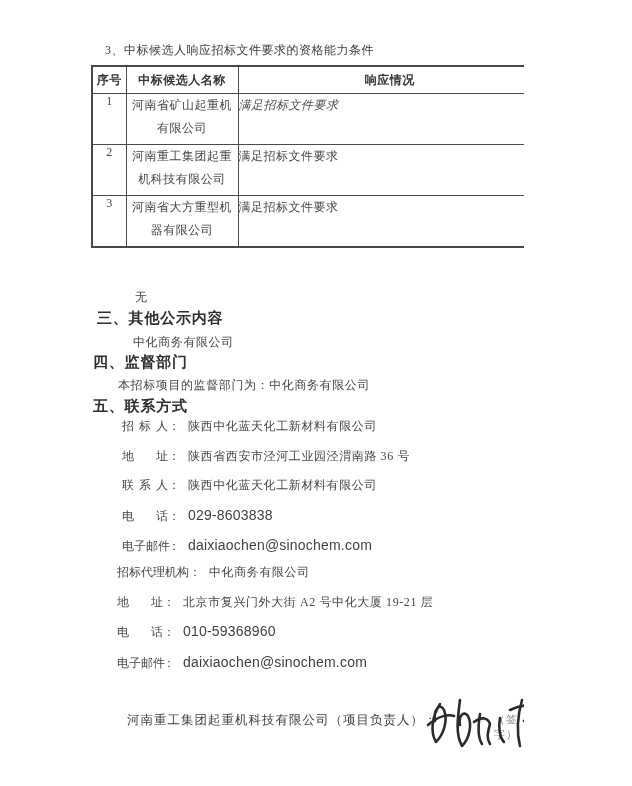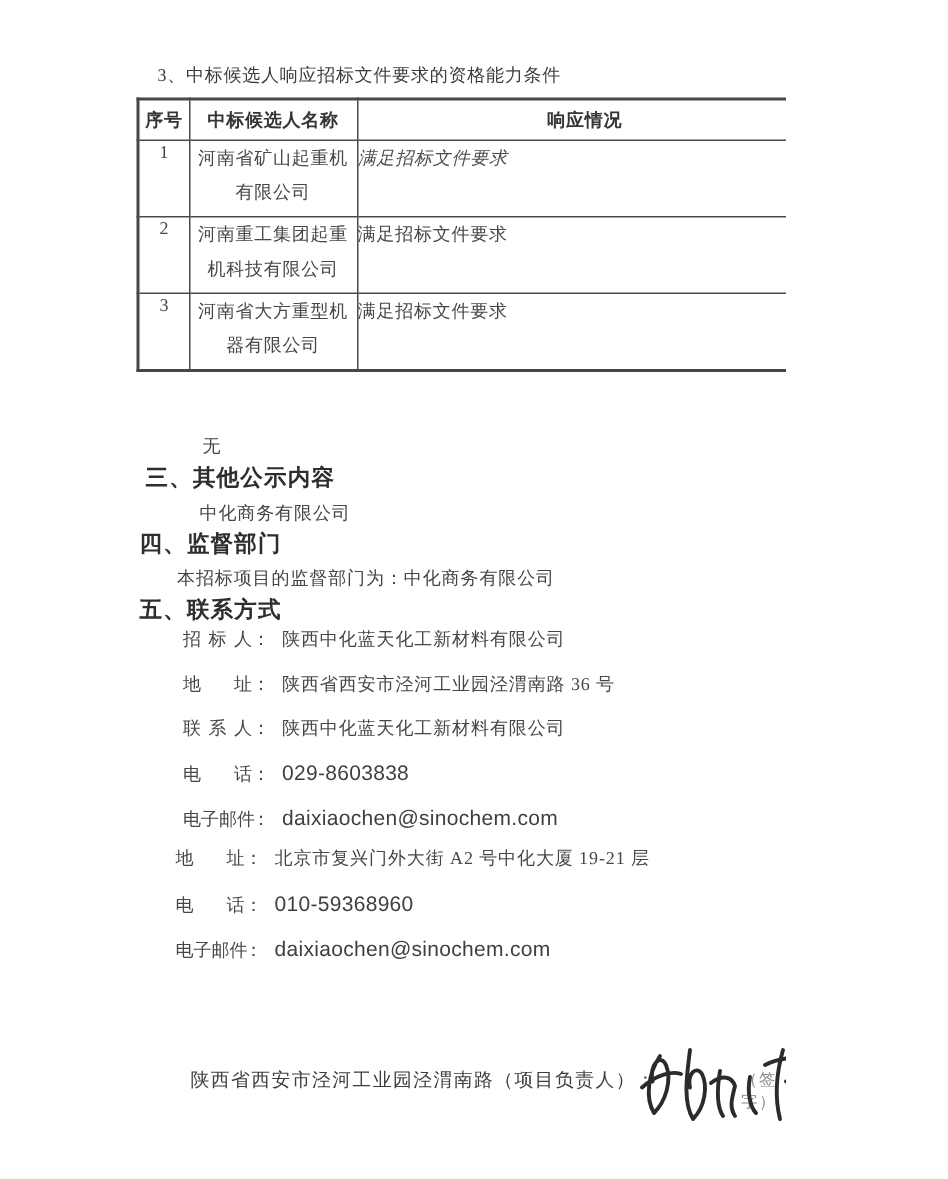--- a/index.html
+++ b/index.html
@@ -131,31 +131,34 @@
     <div class="crow">
       <span class="lbl">电话</span><span class="colon">：</span><span class="val latin">029-8603838</span>
     </div>
     <div class="crow">
       <span class="lbl">电子邮件</span><span class="colon">：</span><span class="val latin">daixiaochen@sinochem.com</span>
     </div>
   </div>
 
   <div class="abs" style="left:117px; top:564px;">
     <div class="crow">
+      <span class="lbl-wide">招标代理机构</span><span class="colon">：</span><span class="val">中化商务有限公司</span>
+    </div>
+    <div class="crow">
       <span class="lbl">地址</span><span class="colon">：</span><span class="val">北京市复兴门外大街 A2 号中化大厦 19-21 层</span>
     </div>
     <div class="crow">
       <span class="lbl">电话</span><span class="colon">：</span><span class="val latin">010-59368960</span>
     </div>
     <div class="crow">
       <span class="lbl">电子邮件</span><span class="colon">：</span><span class="val latin">daixiaochen@sinochem.com</span>
     </div>
   </div>
 
-  <div class="abs sigline" style="left:127px; top:712px;">陕西省西安市泾河工业园泾渭南路（项目负责人）：</div>
+  <div class="abs sigline" style="left:127px; top:712px;">河南重工集团起重机科技有限公司（项目负责人）：</div>
   <div class="abs signote" style="left:494px; top:712px;">（签字）</div>
   <svg class="sig abs" style="left:424px; top:694px;" width="128" height="58" viewBox="0 0 128 58" aria-hidden="true">
     <path d="M16,10 C8,22 6,38 12,48 C20,40 24,26 20,16 C16,8 9,16 11,27"></path>
     <path d="M4,31 C14,22 24,20 30,22"></path>
     <path d="M36,6 C34,22 31,40 38,52 C46,44 48,30 44,22 C40,16 34,22 36,31"></path>
     <path d="M56,20 C54,32 54,44 58,50"></path>
     <path d="M50,28 C58,22 64,24 66,30 C64,38 62,44 66,50"></path>
     <path d="M76,24 C74,34 76,44 80,48"></path>
     <path d="M98,6 C94,20 92,36 96,52"></path>
     <path d="M86,16 C98,10 112,10 120,14 C114,28 110,40 116,54 C120,46 124,42 127,47"></path>

